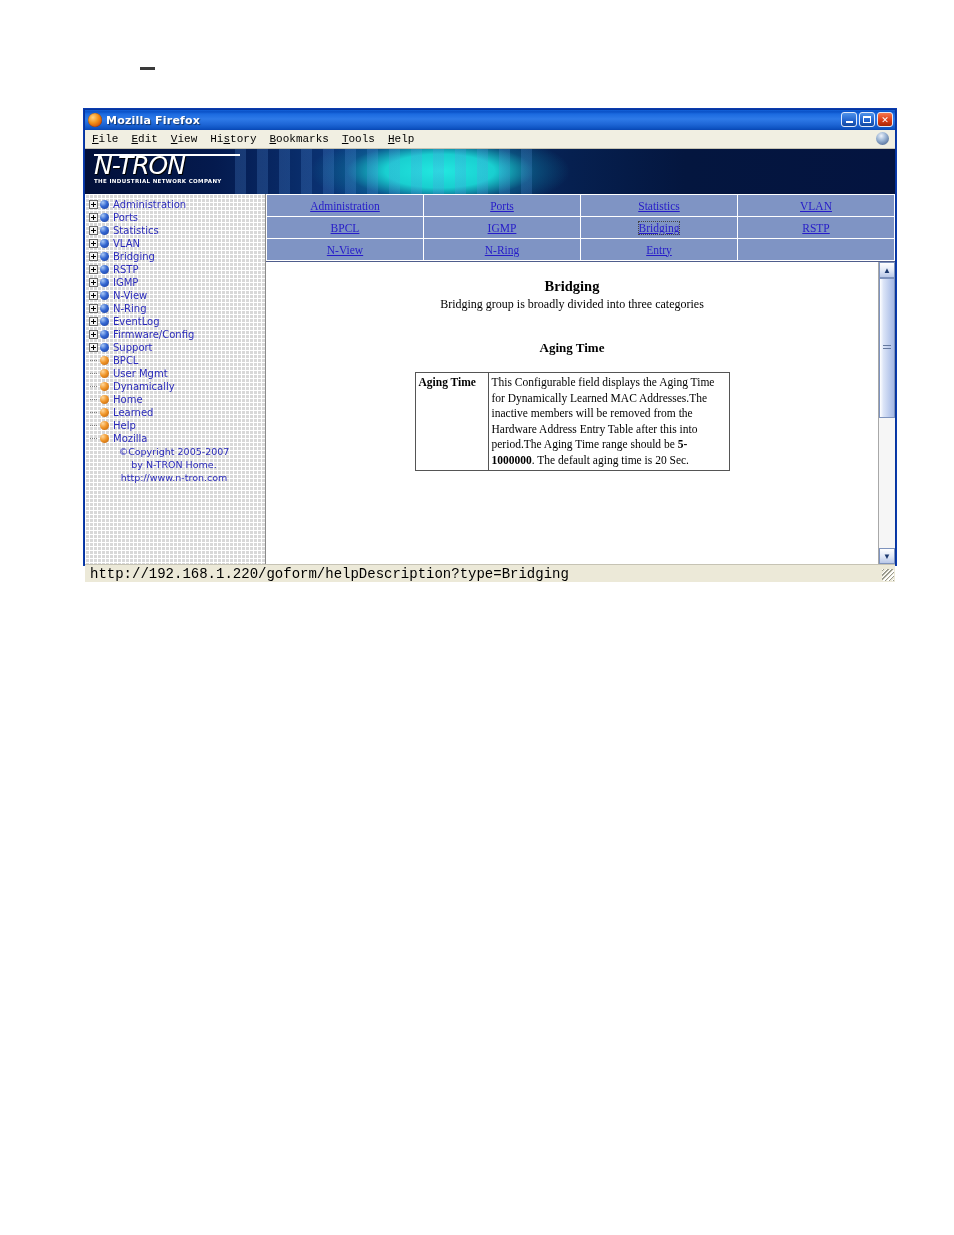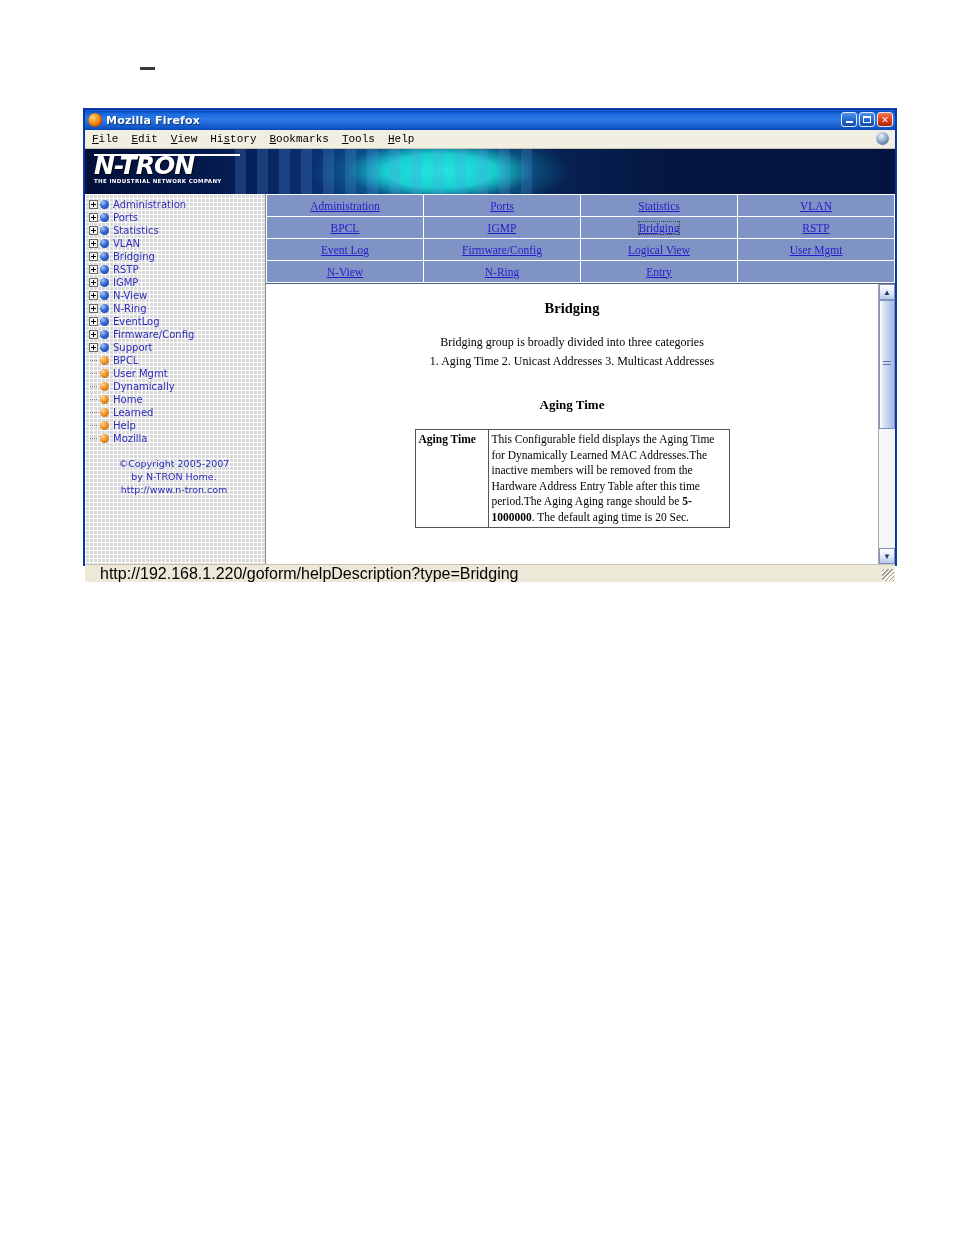--- a/index.html
+++ b/index.html
@@ -124,21 +124,21 @@
        rgba(10,30,80,0) 11px, rgba(10,30,80,0) 22px);
     opacity: .75;
   }
   #logo {
     position: absolute; left: 9px; top: 4px;
     width: 148px; height: 36px;
     color: #fff;
     font-family: "DejaVu Sans", sans-serif;
   }
   #logo .logo-main {
-    font-size: 25px; font-weight: bold; font-style: italic;
+    font-size: 25px; font-weight: normal; font-style: italic;
     letter-spacing: -1px; line-height: 26px;
     text-shadow: 1px 1px 0 #000;
   }
   #logo .logo-sub {
     font-size: 5.5px; font-weight: bold; letter-spacing: .35px;
     margin-top: -1px;
   }
   #logo .logo-bar {
     position: absolute; left: 0; top: 1px; width: 146px; height: 2px; background: #fff;
   }
@@ -197,21 +197,21 @@
   }
   .tree-row .bullet.blue {
     background: radial-gradient(circle at 32% 28%, #a9c8f5 0%, #3568d2 45%, #15379a 100%);
   }
   .tree-row .bullet.orange {
     background: radial-gradient(circle at 32% 28%, #ffd79a 0%, #f0962a 45%, #b85c05 100%);
   }
   .tree-row .label { line-height: 11px; }
 
   #copyright {
-    margin-top: 12px;
+    margin-top: 0;
     text-align: center;
     padding-right: 6px;
     font-family: "DejaVu Sans", sans-serif;
     font-size: 9.5px;
     color: #2b2bbb;
     line-height: 13px;
   }
 
   
   #main-pane {
@@ -265,21 +265,21 @@
   }
   #content h1 {
     margin: 8px 0 0 0;
     text-align: center;
     font-family: "Liberation Serif", serif;
     font-size: 14.5px;
     font-weight: bold;
     color: #000;
   }
   #content .intro {
-    margin-top: 16px;
+    margin-top: 0;
     text-align: center;
     font-family: "Liberation Serif", serif;
     font-size: 12px;
     color: #000;
     line-height: 19px;
   }
   #content h2 {
     margin: 26px 0 0 0;
     text-align: center;
     font-family: "Liberation Serif", serif;
@@ -339,24 +339,24 @@
     width: 8px; height: 6px;
     background: repeating-linear-gradient(to bottom, #64789f 0px, #64789f 1px, transparent 1px, transparent 3px);
   }
 
   
   #statusbar {
     height: 17px;
     background: #ece9d8;
     border-top: 1px solid #c6c3b4;
     display: flex; align-items: center;
-    font-family: Liberation Sans, sans-serif;
-    font-size: 16px;
+    font-family: Liberation Mono, monospace;
+    font-size: 14px;
     color: #000;
-    padding-left: 15px;
+    padding-left: 5px;
     position: relative;
   }
   #statusbar .resizer {
     position: absolute; right: 1px; bottom: 1px;
     width: 12px; height: 12px;
     background:
       repeating-linear-gradient(135deg, #ffffff 0 1px, transparent 1px 3px),
       repeating-linear-gradient(135deg, transparent 0 1px, #9a9a8e 1px 2px, transparent 2px 3px);
   }
 </style>
@@ -520,48 +520,41 @@
                 <td><a>Statistics</a></td>
                 <td><a>VLAN</a></td>
               </tr>
               <tr>
                 <td><a>BPCL</a></td>
                 <td><a>IGMP</a></td>
                 <td><a class="current">Bridging</a></td>
                 <td><a>RSTP</a></td>
               </tr>
               <tr>
-                <td><a>Event Log</a></td>
-                <td><a>Firmware/Config</a></td>
-                <td><a>Logical View</a></td>
-                <td><a>User Mgmt</a></td>
-              </tr>
-              <tr>
                 <td><a>N-View</a></td>
                 <td><a>N-Ring</a></td>
                 <td><a>Entry</a></td>
                 <td class="empty"></td>
               </tr>
             </tbody>
         </table>
 
         <div id="content-wrap">
           <div id="content">
             <h1>Bridging</h1>
             <div class="intro">
               <div>Bridging group is broadly divided into three categories</div>
-              <div>1. Aging Time    2. Unicast Addresses   3. Multicast Addresses</div>
             </div>
             <h2>Aging Time</h2>
             <table id="desc-table">
               <tbody>
                 <tr>
                   <td class="key">Aging Time</td>
                   <td class="val">
-                    <span>This Configurable field displays the Aging Time for Dynamically Learned MAC Addresses.The inactive members will be removed from the Hardware Address Entry Table after this time period.The Aging Aging range should be </span><b>5-1000000</b><span>. The default aging time is 20 Sec.</span>
+                    <span>This Configurable field displays the Aging Time for Dynamically Learned MAC Addresses.The inactive members will be removed from the Hardware Address Entry Table after this into period.The Aging Time range should be </span><b>5-1000000</b><span>. The default aging time is 20 Sec.</span>
                   </td>
                 </tr>
               </tbody>
             </table>
           </div>
 
           <div id="vscroll">
             <div class="arrow">▲</div>
             <div class="track">
               <div class="thumb">

